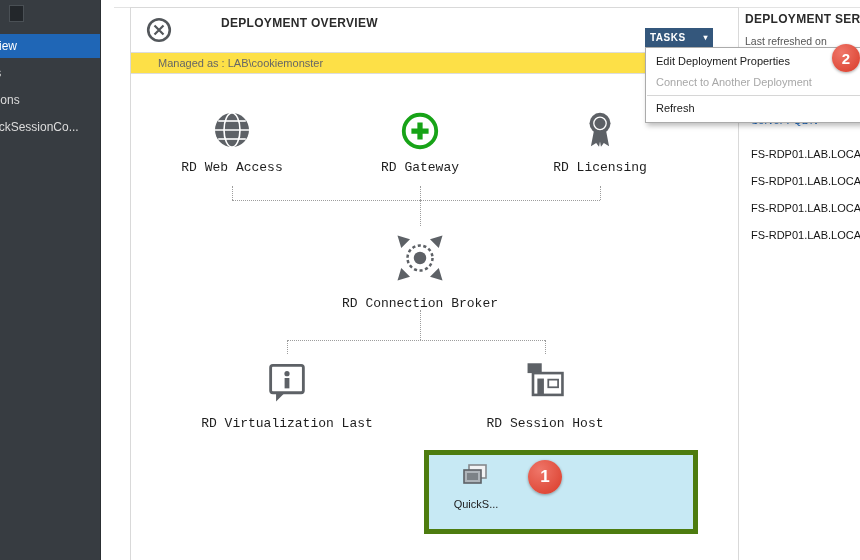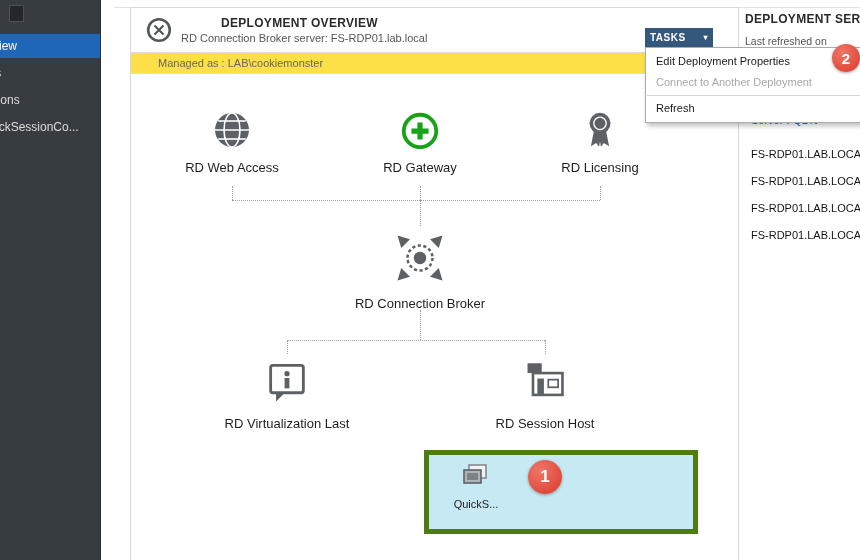--- a/index.html
+++ b/index.html
@@ -20,21 +20,21 @@
   .tile{position:absolute;left:130px;top:7px;width:607px;height:553px;background:#fff;
         border:1px solid #d9d9d9;border-bottom:none;}
   .tile-hicon{position:absolute;left:15px;top:9px;}
   .tile-title{position:absolute;left:50px;top:8px;font-size:12px;font-weight:bold;color:#2b2b2b;letter-spacing:.3px;white-space:nowrap;padding-left:40px;}
   .tile-sub{position:absolute;left:50px;top:24px;font-size:11px;color:#555;white-space:nowrap;}
   .managed{position:absolute;left:0;top:44px;right:0;height:20px;background:#fde047;
            border-top:1px solid #dcdcdc;border-bottom:1px solid #dcdcdc;
            font-size:11px;color:#666;line-height:20px;padding-left:27px;white-space:nowrap;}
 
   
-  .node{position:absolute;text-align:center;cursor:default;}
+  .node{position:absolute;text-align:center;cursor:default;font-family:Liberation Mono, monospace;}
   .node .nicon{display:flex;justify-content:center;align-items:flex-end;height:52px;}
   .node .lbl{margin-top:8px;font-size:13px;color:#1e1e1e;white-space:nowrap;}
   .n-web{left:152px;top:100px;width:160px;}
   .n-gw{left:340px;top:100px;width:160px;}
   .n-lic{left:520px;top:100px;width:160px;}
   .n-broker{left:320px;top:224px;width:200px;}
   .n-broker .nicon{height:64px;}
   .n-vh{left:192px;top:352px;width:190px;}
   .n-vh .nicon,.n-sh .nicon{height:56px;}
   .n-sh{left:465px;top:352px;width:160px;}
@@ -99,21 +99,20 @@
   <div class="topline"></div>
 
   <div class="tile">
     <span class="tile-hicon">
       <svg viewBox="0 0 26 26" width="26" height="26">
         <circle cx="13" cy="13" r="10.8" fill="none" stroke="#53575b" stroke-width="2.6"></circle>
         <path d="M8.5 8.5 l9 9 M17.5 8.5 l-9 9" stroke="#53575b" stroke-width="2.2"></path>
       </svg>
     </span>
     <div class="tile-title">DEPLOYMENT OVERVIEW</div>
-    <div class="tile-sub">RD Connection Broker server: FS-RDP01.lab.local</div>
     <div class="managed">Managed as : LAB\cookiemonster</div>
   </div>
 
   <div class="vline" style="left:232px;top:186px;height:14px"></div>
   <div class="vline" style="left:420px;top:186px;height:14px"></div>
   <div class="vline" style="left:600px;top:186px;height:14px"></div>
   <div class="hline" style="left:232px;top:200px;width:368px"></div>
   <div class="vline" style="left:420px;top:200px;height:26px"></div>
   <div class="vline" style="left:420px;top:310px;height:30px"></div>
   <div class="hline" style="left:287px;top:340px;width:258px"></div>

